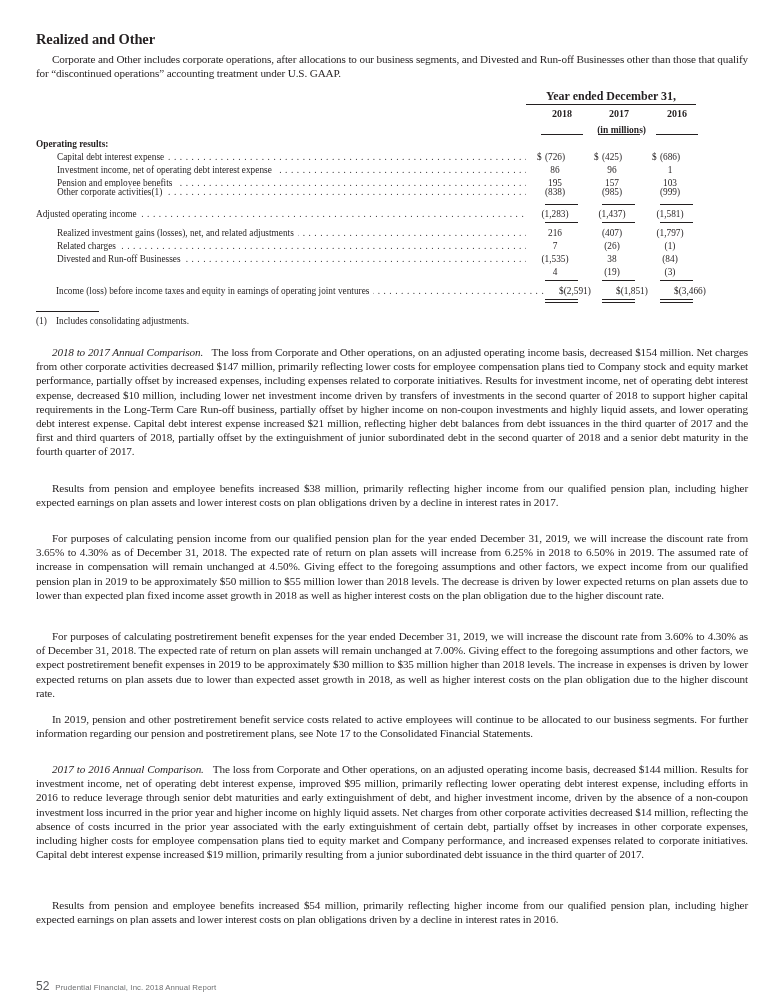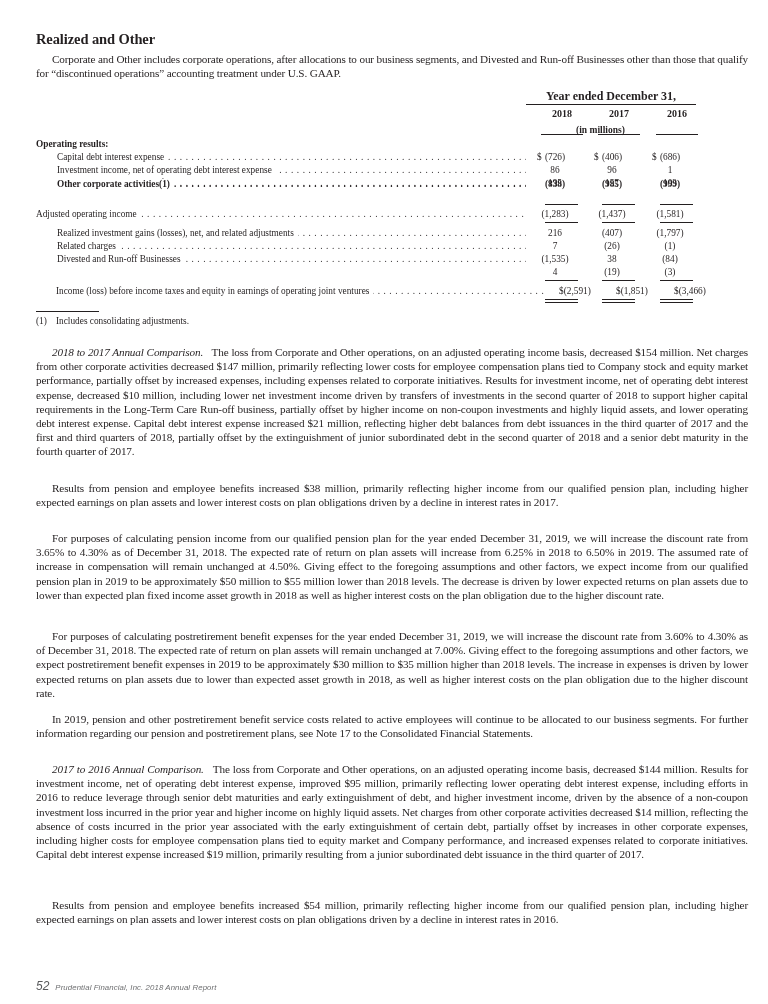--- a/index.html
+++ b/index.html
@@ -25,21 +25,21 @@
       position: absolute; left: 490px; width: 170px; top: 0;
       text-align: center; font-weight: bold; font-size: 12px; line-height: 12px;
       border-bottom: 1px solid #231f20; padding-bottom: 2px;
     }
     .hdr-col {
       position: absolute; top: 18px; width: 42px; text-align: center;
       font-weight: bold; font-size: 10px; line-height: 12px;
       border-bottom: 1px solid #231f20; padding-bottom: 14px;
     }
     .hdr-units {
-      position: absolute; left: 540px; top: 35px; width: 70px; text-align: left;
+      position: absolute; left: 540px; top: 35px; width: 70px; text-align: right;
       font-weight: bold; font-size: 9.5px;
     }
     .row { position: absolute; left: 0; width: 712px; height: 13px; line-height: 13px; }
     .row .lbl {
       position: absolute; left: 0; width: 490px; white-space: nowrap; overflow: hidden;
     }
     .row .lbl.ind { left: 21px; width: 469px; }
     .row .lbl span.t { background: #fff; padding-right: 4px; }
     .row .lbl::after {
       content: ". . . . . . . . . . . . . . . . . . . . . . . . . . . . . . . . . . . . . . . . . . . . . . . . . . . . . . . . . . . . . . . . . . . . . . . . . . . . . . . . . . . . . . . . . . . . . . . . . . . . . . . . . . . . . . . . . . . . . . . . . . . . . . . . . . . . . . . . . . . . . . . . . . . . . . . .";
@@ -55,21 +55,20 @@
     .rule { position: absolute; height: 0; border-top: 1px solid #231f20; width: 33px; }
     .r0 { left: 509px; } .r1 { left: 566px; } .r2 { left: 624px; }
     .dbl { position: absolute; height: 2px; border-top: 1px solid #231f20; border-bottom: 1px solid #231f20; width: 33px; }
     .bold { font-weight: bold; }
     .footnote-rule { position: absolute; left: 0; top: 311px; width: 63px; border-top: 1px solid #231f20; }
     .footnote { position: absolute; left: 0; top: 316px; font-size: 9.3px; }
     .footnote .fn-mark { display: inline-block; width: 20px; }
     .footer {
       position: absolute; left: 0; top: 976px; font-family: "Liberation Sans", "DejaVu Sans", sans-serif;
       color: #6d6e70;
-      font-style: italic;
     }
     .footer .pg { font-size: 12px; color: #58595b; margin-right: 6px; }
     .footer .rep { font-size: 7.8px; letter-spacing: 0.1px; }
   </style>
 </head>
 <body>
 
 <div class="page">
 
   <h2 class="section-title">Realized and Other</h2>
@@ -85,39 +84,39 @@
     <div class="row nodots bold" style="top:48px;">
       <div class="lbl"><span class="t">Operating results:</span></div>
     </div>
 
     <div class="row" style="top:61px;">
       <div class="lbl ind"><span class="t">Capital debt interest expense</span></div>
       <span class="dollar d0">$</span>
       <span class="dollar d1">$</span>
       <span class="dollar d2">$</span>
       <span class="val v0">(726)</span>
-      <span class="val v1">(406)</span>
+      <span class="val v1">(425)</span>
       <span class="val v2">(686)</span>
     </div>
 
     <div class="row" style="top:74px;">
       <div class="lbl ind"><span class="t">Investment income, net of operating debt interest expense</span></div>
       <span class="val v0">86</span>
       <span class="val v1">96</span>
       <span class="val v2">1</span>
     </div>
 
     <div class="row" style="top:87px;">
       <div class="lbl ind"><span class="t">Pension and employee benefits</span></div>
       <span class="val v0">195</span>
       <span class="val v1">157</span>
       <span class="val v2">103</span>
     </div>
 
-    <div class="row" style="top:88px;font-weight:bold;">
+    <div class="row" style="top:96px;">
       <div class="lbl ind"><span class="t">Other corporate activities(1)</span></div>
       <span class="val v0">(838)</span>
       <span class="val v1">(985)</span>
       <span class="val v2">(999)</span>
     </div>
     <div class="rule r0" style="top:114px;"></div>
     <div class="rule r1" style="top:114px;"></div>
     <div class="rule r2" style="top:114px;"></div>
 
     <div class="row" style="top:118px;">

